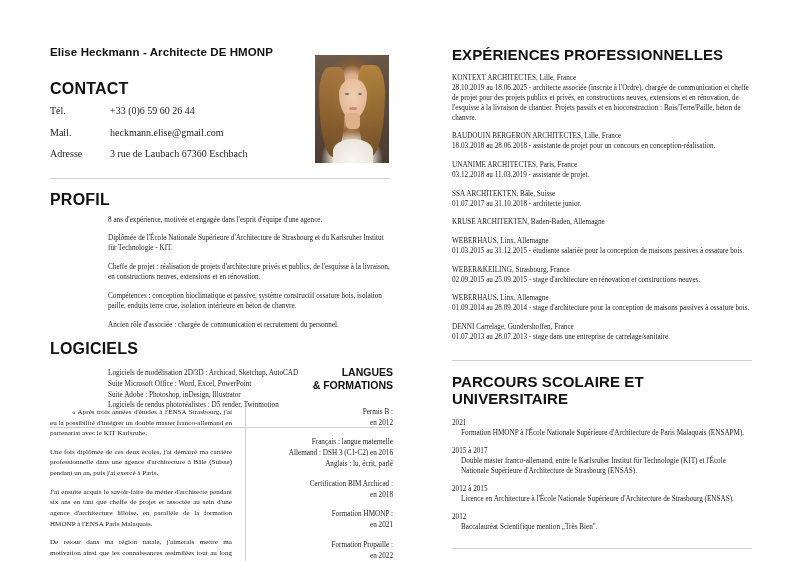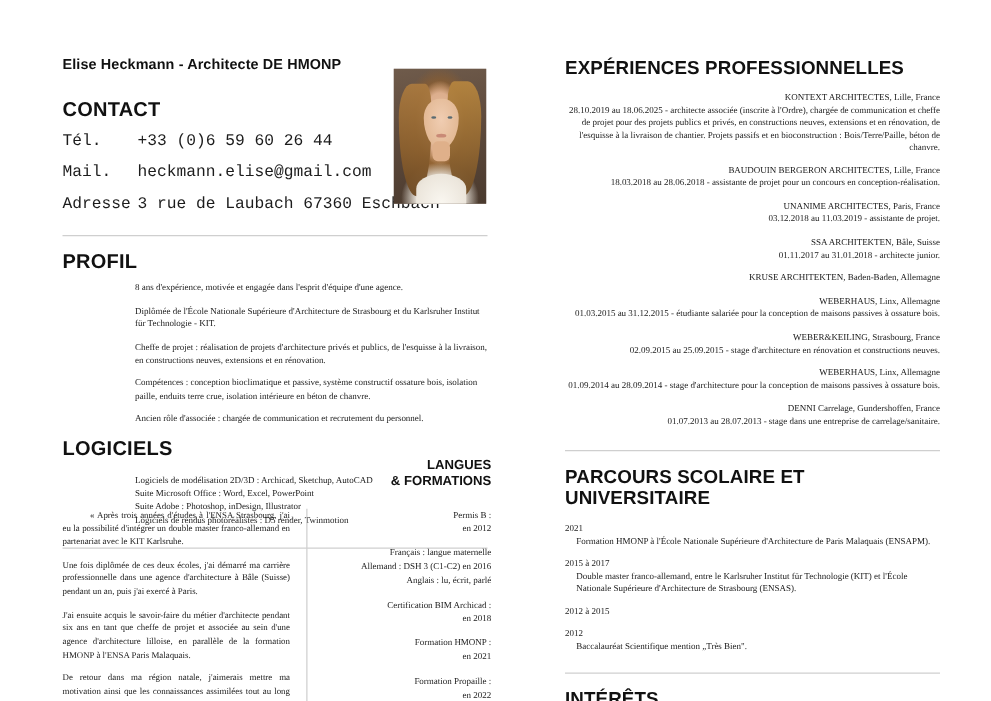--- a/index.html
+++ b/index.html
@@ -103,25 +103,24 @@
   .photo .eye { position: absolute; width: 4px; height: 2px; background: #5a6b72; border-radius: 50%; }
   .photo .eye.l { left: 30px; top: 38px; }
   .photo .eye.r { left: 43px; top: 38px; }
   .photo .lips { position: absolute; left: 34px; top: 52px; width: 8px; height: 2.5px;
     background: #c98a76; border-radius: 50%; }
 
   
   .contact-rows { margin-top: 7px; }
   .contact-row {
     display: flex;
-    font-size: 13px;
+    font-size: 10px;
     line-height: 1.2;
     margin-bottom: 9.5px;
     color: #1c1c1c;
-    font-family: Liberation Mono, monospace;
   }
   .contact-row .label { width: 60px; flex: none; }
   .contact-row .value { flex: 1; }
 
   hr.rule {
     border: none;
     border-top: 1px solid #cfcfcf;
     margin: 0;
   }
 
@@ -176,21 +175,21 @@
     text-align: right;
   }
   .lang-group {
     font-size: 7.2px;
     line-height: 1.5;
     margin-bottom: 9px;
     color: #1c1c1c;
   }
 
   
-  .exp-item { margin-bottom: 9px; text-align: right; }
+  .exp-item { margin-bottom: 9px; }
   .exp-org {
     font-size: 7.2px;
     line-height: 1.35;
     color: #1c1c1c;
   }
   .exp-desc {
     font-size: 7.2px;
     line-height: 1.38;
     color: #1c1c1c;
   }
@@ -318,21 +317,21 @@
     <div class="exp-item">
       <div class="exp-org">BAUDOUIN BERGERON ARCHITECTES, Lille, France</div>
       <div class="exp-desc">18.03.2018 au 28.06.2018 - assistante de projet pour un concours en conception-réalisation.</div>
     </div>
     <div class="exp-item">
       <div class="exp-org">UNANIME ARCHITECTES, Paris, France</div>
       <div class="exp-desc">03.12.2018 au 11.03.2019 - assistante de projet.</div>
     </div>
     <div class="exp-item">
       <div class="exp-org">SSA ARCHITEKTEN, Bâle, Suisse</div>
-      <div class="exp-desc">01.11.2017 au 31.01.2018 - architecte junior.</div>
+      <div class="exp-desc">01.07.2017 au 31.10.2018 - architecte junior.</div>
     </div>
     <div class="exp-item">
       <div class="exp-org">KRUSE ARCHITEKTEN, Baden-Baden, Allemagne</div>
     </div>
     <div class="exp-item">
       <div class="exp-org">WEBERHAUS, Linx, Allemagne</div>
       <div class="exp-desc">01.03.2015 au 31.12.2015 - étudiante salariée pour la conception de maisons passives à ossature bois.</div>
     </div>
     <div class="exp-item">
       <div class="exp-org">WEBER&amp;KEILING, Strasbourg, France</div>
@@ -357,20 +356,21 @@
     <div class="edu-item">
       <div class="edu-year">2021</div>
       <div class="edu-desc">Formation HMONP à l'École Nationale Supérieure d'Architecture de Paris Malaquais (ENSAPM).</div>
     </div>
     <div class="edu-item">
       <div class="edu-year">2015 à 2017</div>
       <div class="edu-desc">Double master franco-allemand, entre le Karlsruher Institut für Technologie (KIT) et l'École Nationale Supérieure d'Architecture de Strasbourg (ENSAS).</div>
     </div>
     <div class="edu-item">
       <div class="edu-year">2012 à 2015</div>
+      <div class="edu-desc">Licence en Architecture à l'École Nationale Supérieure d'Architecture de Strasbourg (ENSAS).</div>
     </div>
     <div class="edu-item">
       <div class="edu-year">2012</div>
       <div class="edu-desc">Baccalauréat Scientifique mention „Très Bien".</div>
     </div>
 
     <div class="sp-8"></div>
     <hr class="rule">
     <div class="sp-12"></div>
 

